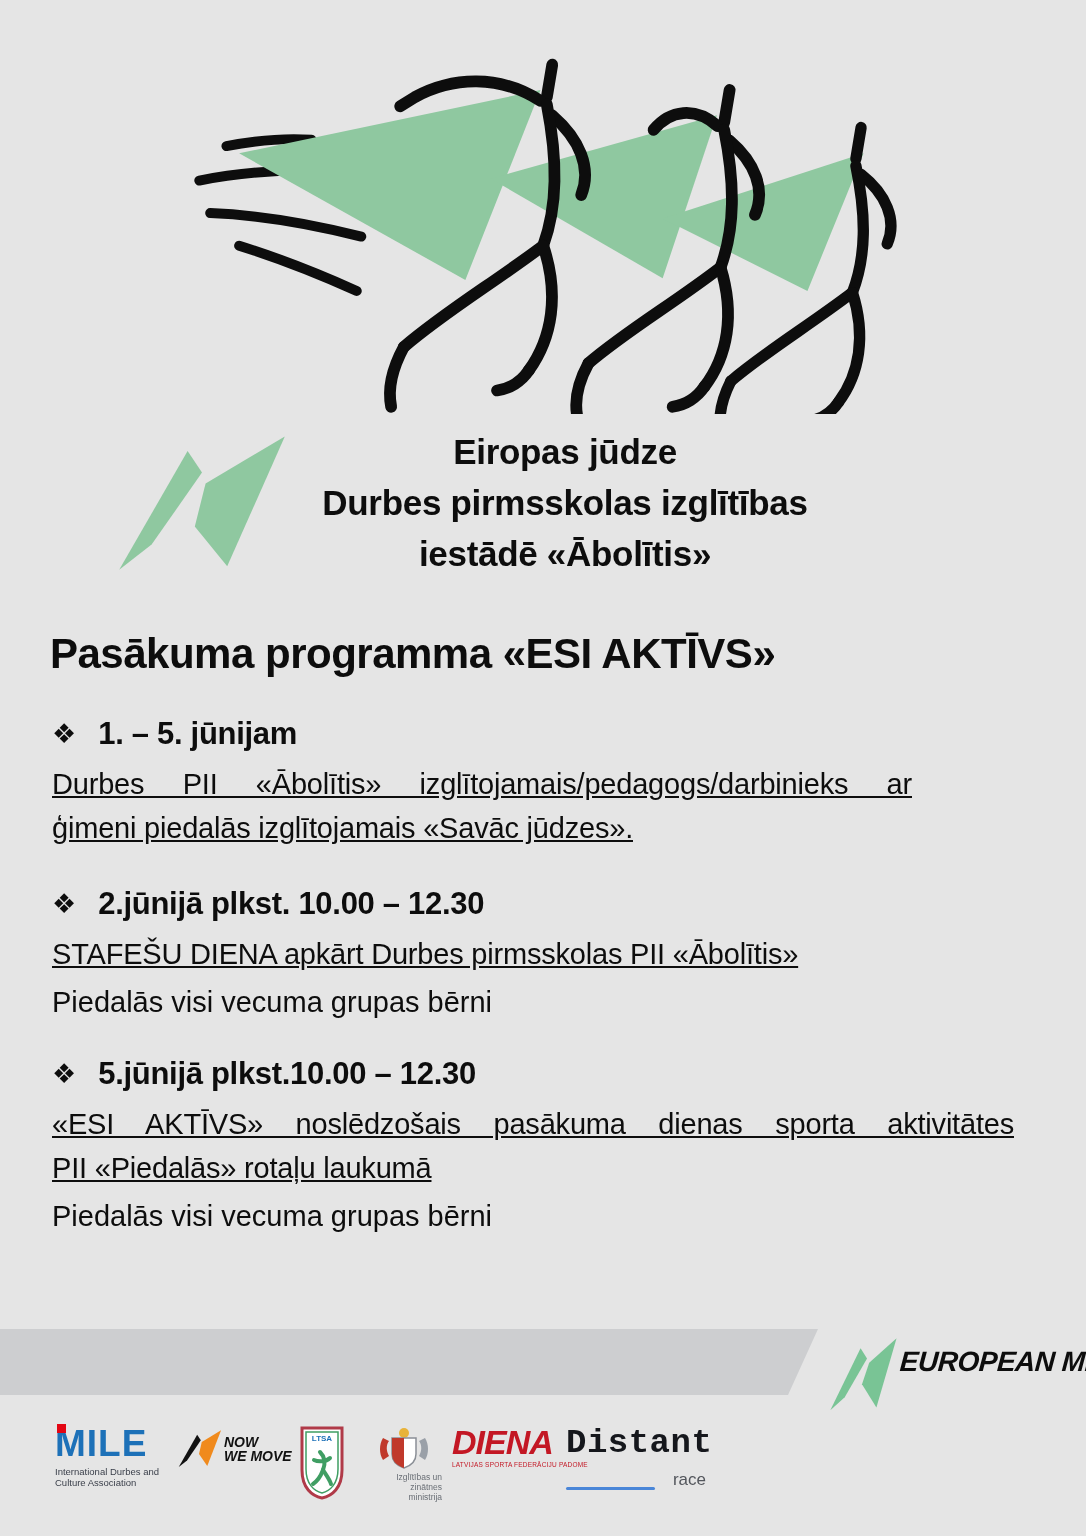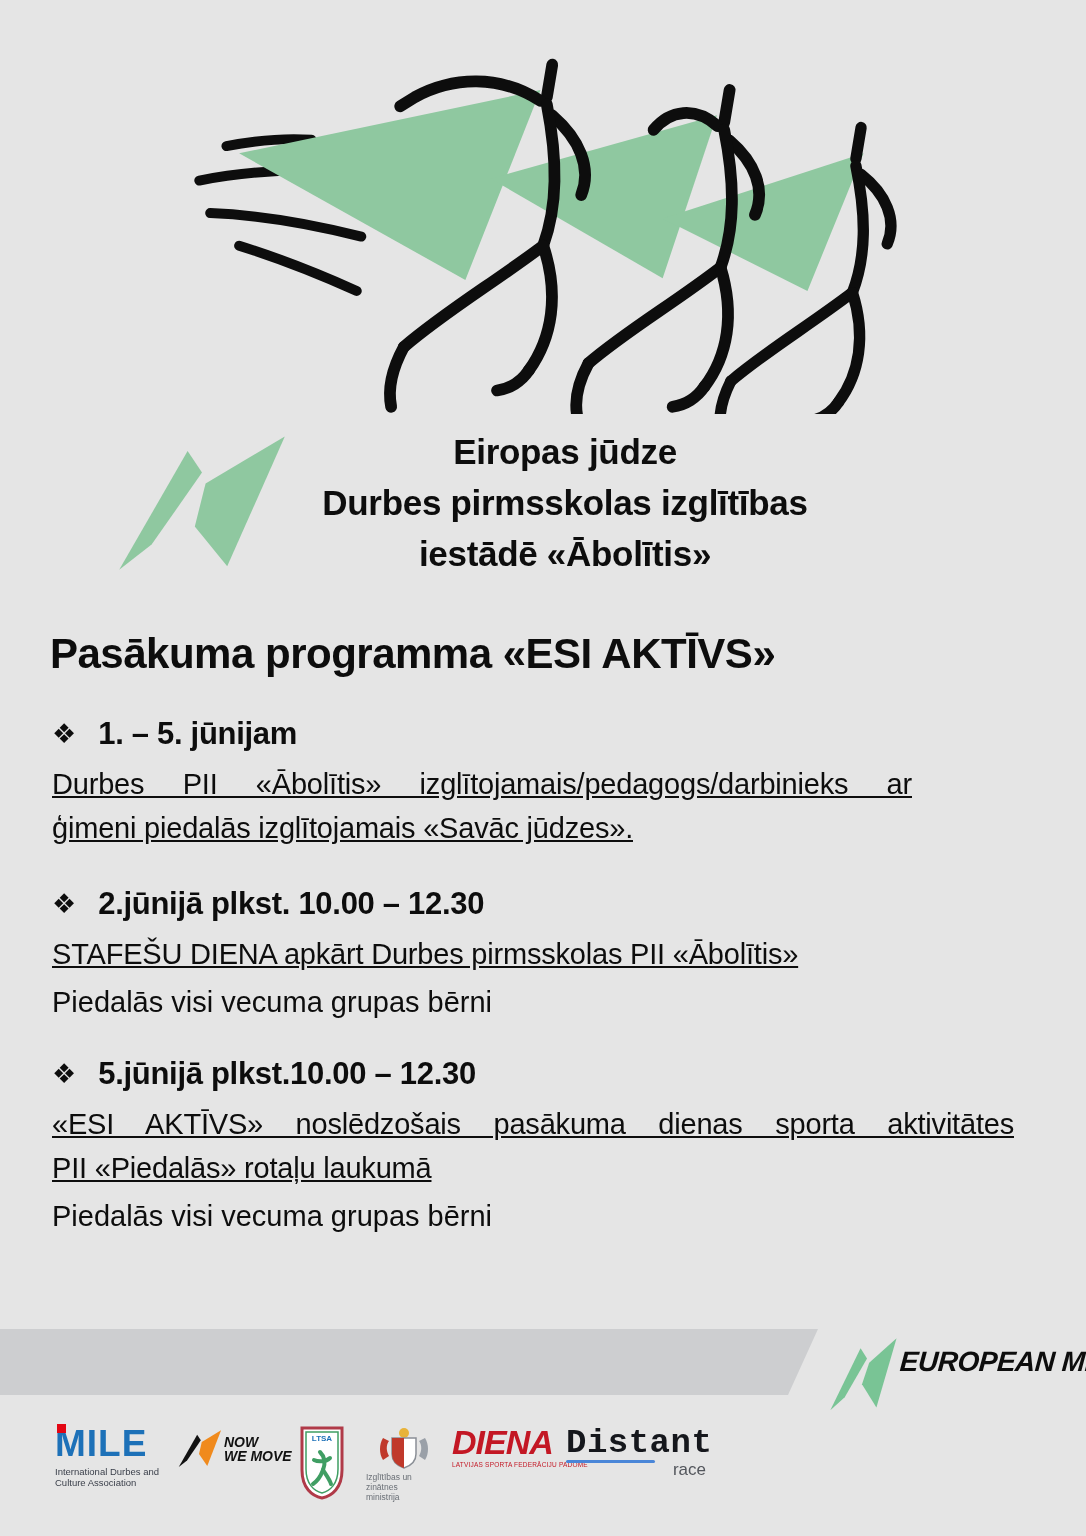--- a/index.html
+++ b/index.html
@@ -56,28 +56,28 @@
   .logo-box { position:absolute; top:1426px; }
   .isca { left:55px; width:120px; text-align:left; }
   .isca-word { font-size:37px; font-weight:bold; color:#1d71b8; letter-spacing:1px; line-height:36px; position:relative; }
   .isca-dot { position:absolute; left:2px; top:-2px; width:9px; height:9px; background:#e30613; }
   .isca-sub { font-size:9.5px; color:#3a3f4a; line-height:11px; margin-top:4px; }
   .nwm { left:176px; width:110px; }
   .nwm-row { display:flex; align-items:center; }
   .nwm-arrow { width:46px; height:46px; flex:0 0 auto; }
   .nwm-text { font-size:14px; font-weight:bold; font-style:italic; line-height:14px; color:#111; margin-left:2px; white-space:nowrap; }
   .ltsa { left:300px; width:44px; height:74px; }
-  .izm { left:366px; width:76px; text-align:left; }
+  .izm { left:366px; width:76px; text-align:right; }
   .izm-sub { font-size:8.5px; color:#6a6f76; line-height:10px; margin-top:2px; }
   .lsfp { left:452px; width:100px; }
   .lsfp-word { font-size:34px; font-weight:bold; font-style:italic; color:#c31724; letter-spacing:-1px; line-height:32px; }
   .lsfp-sub { font-size:6.5px; color:#c31724; white-space:nowrap; margin-top:3px; letter-spacing:0.2px; }
   .distant { left:566px; width:140px; }
   .distant-word { font-size:34px; font-weight:bold; color:#15171c; letter-spacing:0.5px; line-height:34px;font-family:Liberation Mono, monospace; }
-  .distant-rule { margin-top:0; display:flex; align-items:flex-start; }
+  .distant-rule { margin-top:10px; display:flex; align-items:flex-end; }
   .distant-line { width:92px; height:3px; background:#4a86d8; border-radius:2px; }
   .distant-race { font-size:17px; color:#53565c; margin-left:18px; }
 </style>
 </head>
 <body>
 
 <div class="page">
 
   <svg class="illustration" viewBox="0 0 820 400" preserveAspectRatio="xMidYMid meet">
 

